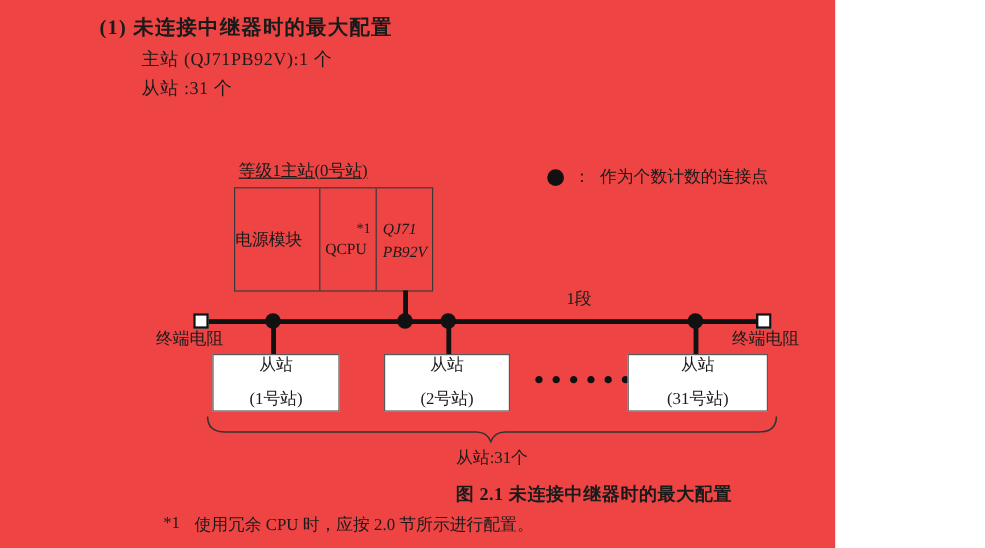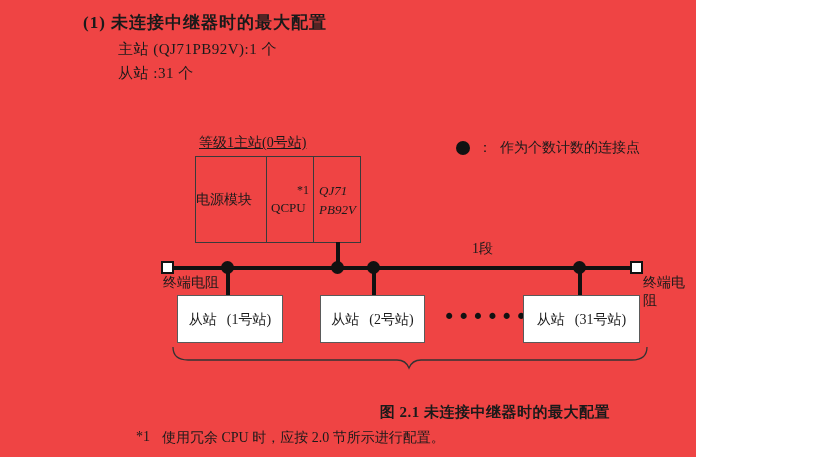--- a/index.html
+++ b/index.html
@@ -46,28 +46,28 @@
   .vline-s2{left:372px;top:268px;height:28px;}
   .vline-s31{left:578px;top:268px;height:28px;}
   .busdot{width:13px;height:13px;border-radius:50%;background:#111;top:261px;}
   .busdot-1{left:221px;}
   .busdot-2{left:331px;}
   .busdot-3{left:367px;}
   .busdot-4{left:573px;}
   .terminator{width:9px;height:9px;background:#fff;border:2px solid #111;top:261px;}
   .terminator-left{left:161px;}
   .terminator-right{left:630px;}
-  .term-label{font-size:14px;top:274px;margin-left:33px;}
+  .term-label{font-size:14px;top:274px;}
   .term-label-left{left:130px;}
   .term-label-right{left:610px;}
 
   
   .slave-box{
     top:295px;height:48px;border:1px solid #5a5a5a;box-sizing:border-box;
-    display:flex;flex-direction:row;justify-content:center;align-items:center;
+    display:flex;flex-direction:column;justify-content:center;align-items:center;
     font-size:14px;line-height:19px;background:#fff;gap:10px;
   }
   .slave-1{left:177px;width:106px;}
   .slave-2{left:320px;width:105px;}
   .slave-31{left:523px;width:117px;}
   .ellipsis{left:443px;top:305px;font-size:21px;letter-spacing:2px;color:#111;font-family:"DejaVu Sans",sans-serif;}
 
   
   .brace-svg{left:170px;top:344px;}
   .brace-label{left:350px;top:373px;width:120px;text-align:center;font-size:14px;}
@@ -130,20 +130,21 @@
   </div>
   <div class="abs ellipsis">••••••</div>
   <div class="abs slave-box slave-31">
     <span>从站</span>
     <span>(31号站)</span>
   </div>
 
   <svg class="abs brace-svg" width="480" height="28" viewBox="0 0 480 28">
     <path d="M 3,3 C 3,12 8,16 18,16 L 227,16 C 233,16 237,19 239,24 C 241,19 245,16 251,16 L 462,16 C 472,16 477,12 477,3" fill="none" stroke="#333" stroke-width="1.3"></path>
   </svg>
+  <div class="abs brace-label">从站:31个</div>
 
   <div class="abs caption">图 2.1 未连接中继器时的最大配置</div>
   <div class="abs footnote">
     <span class="footnote-marker">*1</span>
     <span>使用冗余 CPU 时，应按 2.0 节所示进行配置。</span>
   </div>
 
 </div>
 
 </body></html>

